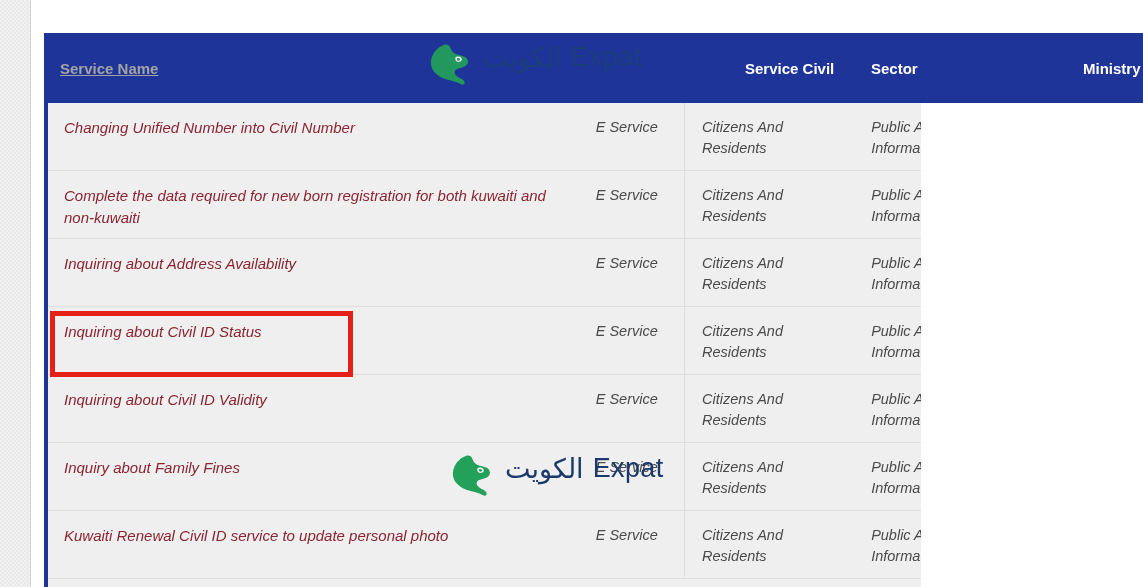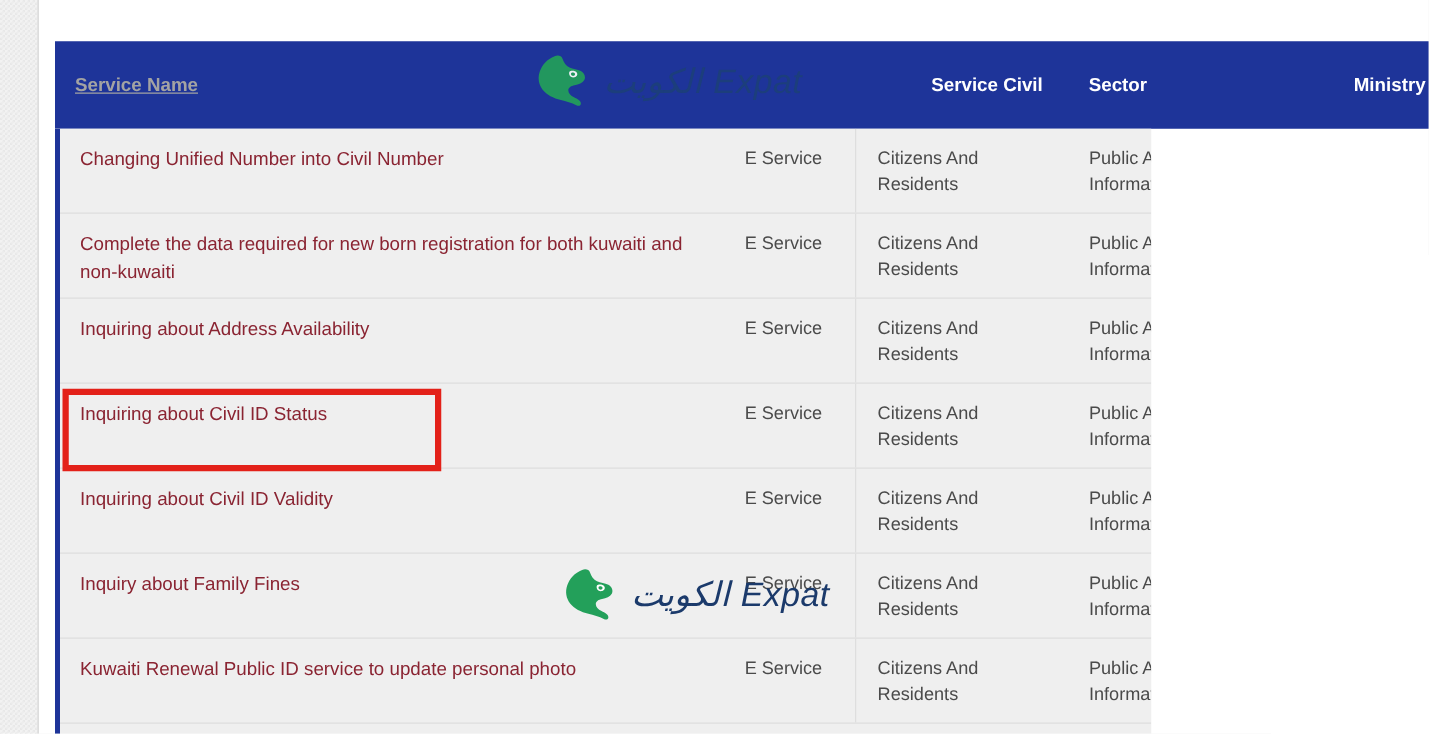--- a/index.html
+++ b/index.html
@@ -69,20 +69,21 @@
   .c-min    { width: 76px; }
 
   .tbody {
     border-left: 4px solid #1e3499;
     background: #efefef;
     box-sizing: border-box;
     width: 877px;
     height: 484px;
     overflow: hidden;
     position: relative;
+    font-style: italic;
   }
 
   .tr {
     display: flex;
     border-bottom: 1px solid #dedede;
     box-sizing: border-box;
     position: relative;
   }
   .td {
     box-sizing: border-box;
@@ -131,25 +132,24 @@
     border: 5px solid #e32119;
     box-sizing: border-box;
     pointer-events: none;
     z-index: 40;
   }
 
   
   .watermark {
     position: absolute;
     display: flex;
-    align-items: center;
+    align-items: flex-start;
     gap: 9px;
     pointer-events: none;
     z-index: 25;
-    font-style: italic;
   }
   .wm-header { left: 428px; top: 44px; opacity: .92; }
   .wm-body   { left: 450px; top: 455px; }
 
   .wm-map { width: 46px; height: 42px; flex: 0 0 auto; display:block; }
 
   .wm-ar {
     font-family: "DejaVu Sans", sans-serif;
     font-size: 27px;
     color: #1b3a6b;
@@ -281,21 +281,21 @@
         <span class="cell-plain">Citizens And Residents</span>
       </div>
       <div class="td c-min">
         <span class="cell-plain">Public A
 Informat</span>
       </div>
     </div>
 
     <div class="tr h-std">
       <div class="td c-name">
-        <a class="svc-link">Kuwaiti Renewal Public ID service to update personal photo</a>
+        <a class="svc-link">Kuwaiti Renewal Civil ID service to update personal photo</a>
       </div>
       <div class="td c-type">
         <span class="cell-plain">E Service</span>
       </div>
       <div class="td c-sector">
         <span class="cell-plain">Citizens And Residents</span>
       </div>
       <div class="td c-min">
         <span class="cell-plain">Public A
 Informat</span>

